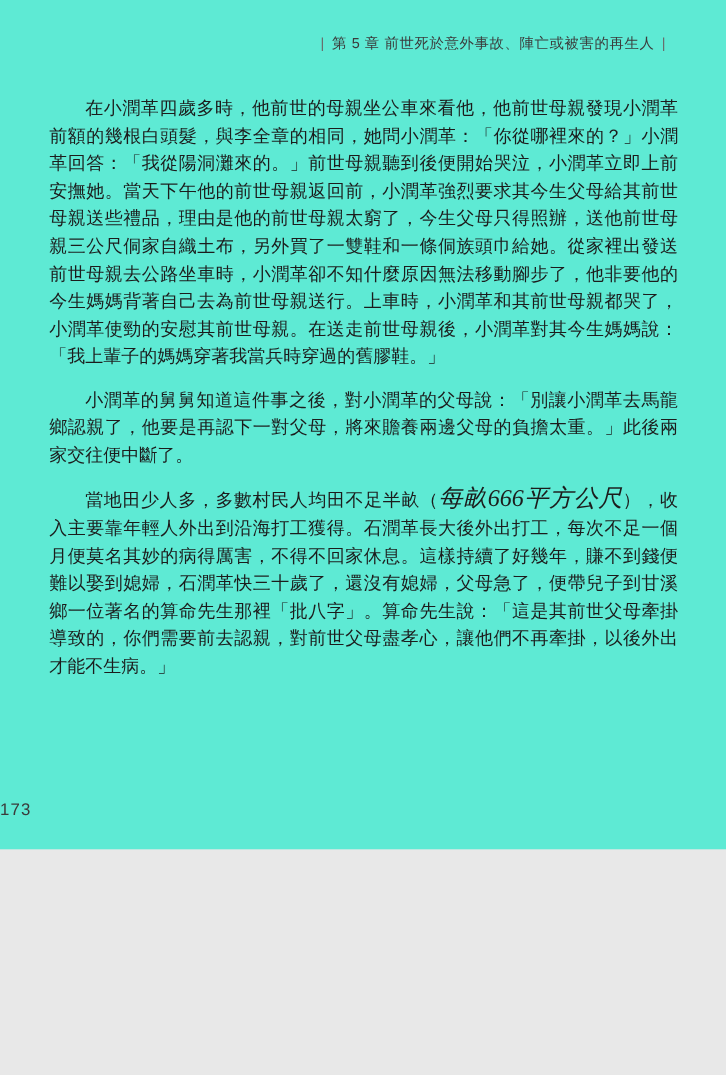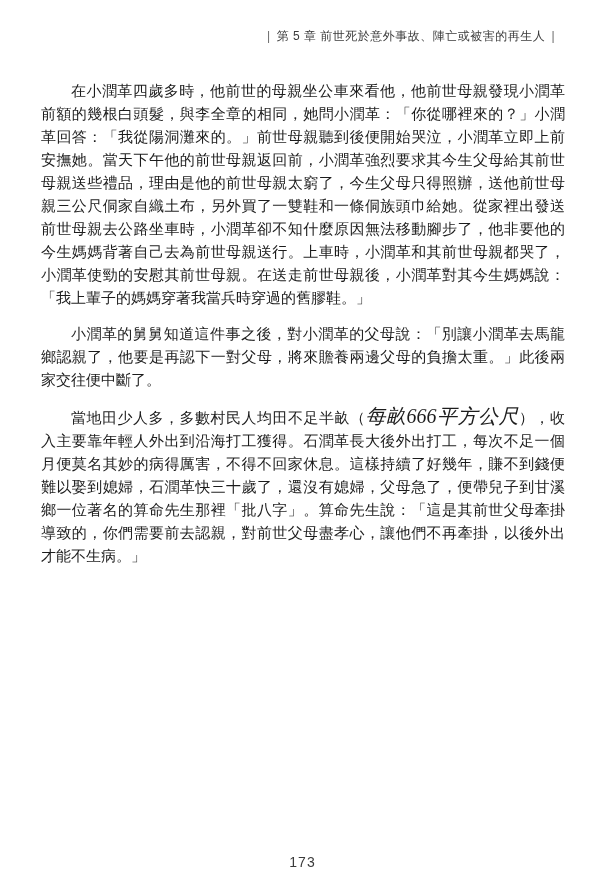--- a/index.html
+++ b/index.html
@@ -3,22 +3,22 @@
 <meta charset="utf-8">
 <style>
   html, body {
     margin: 0;
     padding: 0;
     background: #e8e8e8;
   }
   .page {
     position: relative;
     width: 605px;
-    height: 896px;
-    background: #ffffff;
+    height: 708px;
+    background: #5eead4;
     overflow: hidden;
     font-family: "Liberation Serif", serif;
   }
   .running-header {
     position: absolute;
     top: 28px;
     right: 44px;
     font-family: "Liberation Sans", sans-serif;
     font-size: 12px;
     color: #3b3b3b;
@@ -47,21 +47,20 @@
   }
   .kai {
     font-style: italic;
     font-size: 20px;
   }
   .page-number {
     position: absolute;
     left: 0;
     bottom: 26px;
     width: 100%;
-    text-align: center;
     font-family: "Liberation Sans", sans-serif;
     font-size: 14px;
     color: #3b3b3b;
     letter-spacing: 1px;
   }
 </style>
 </head>
 <body>
 
 <div class="page">

